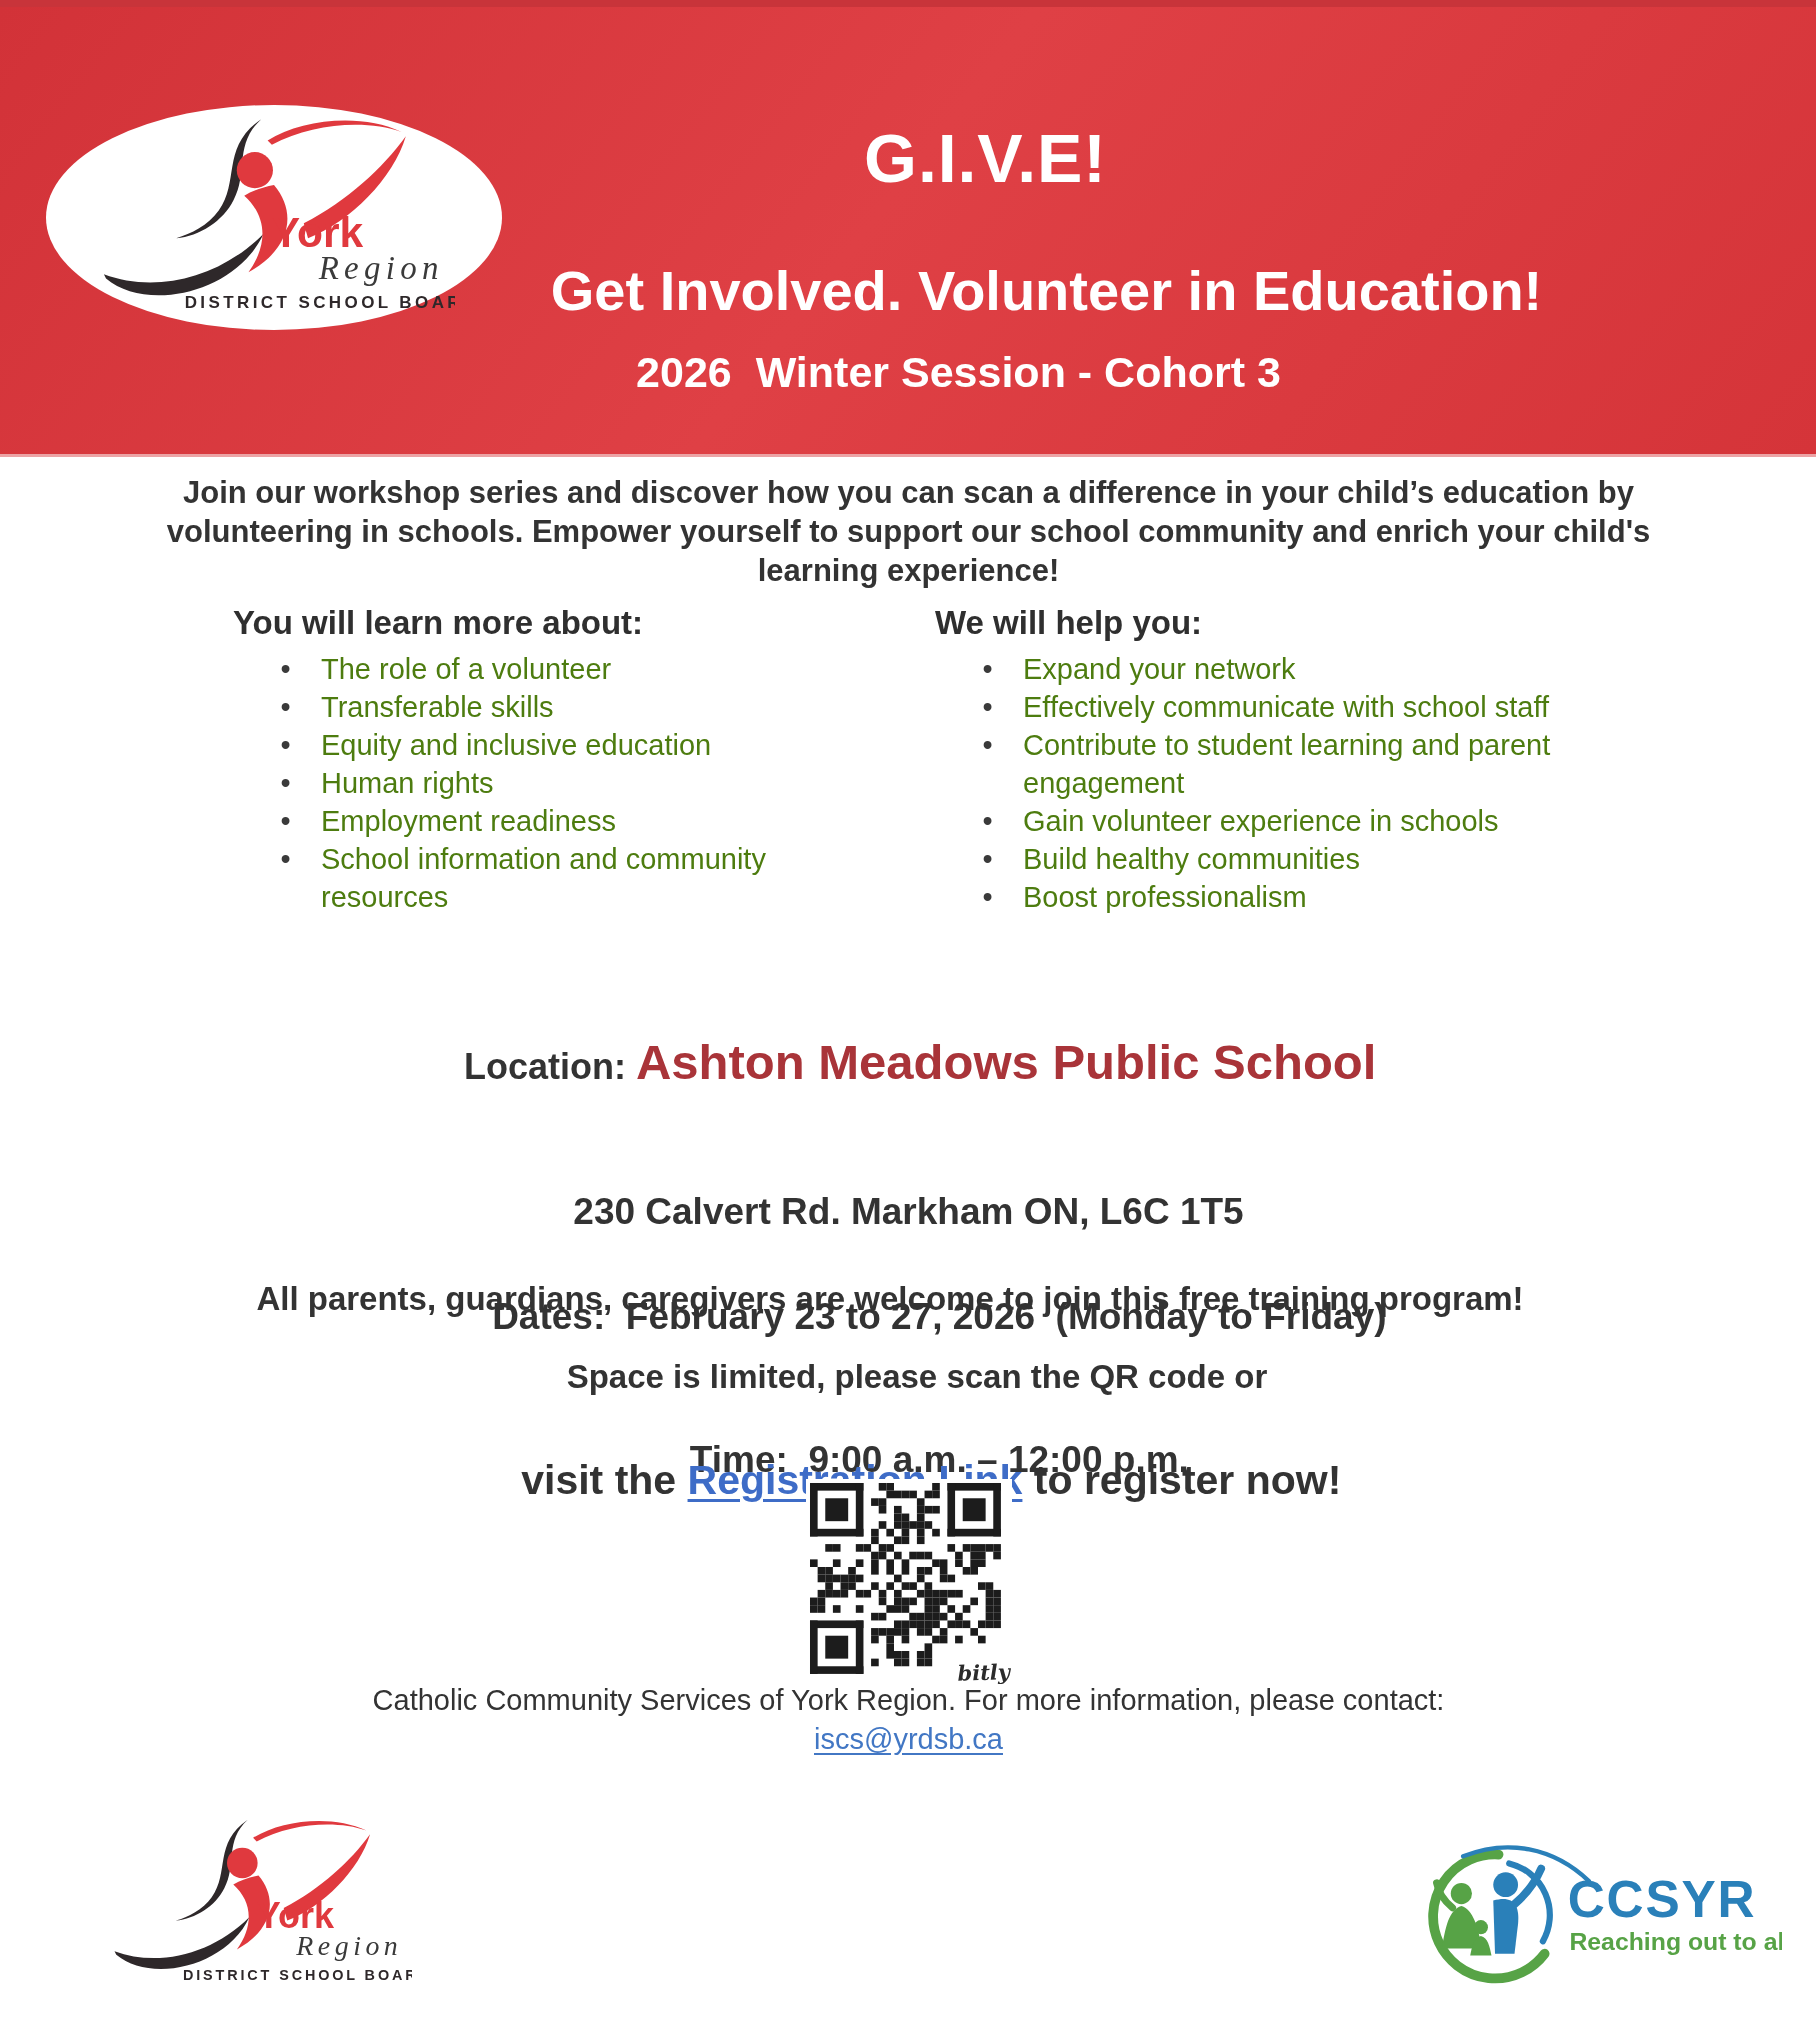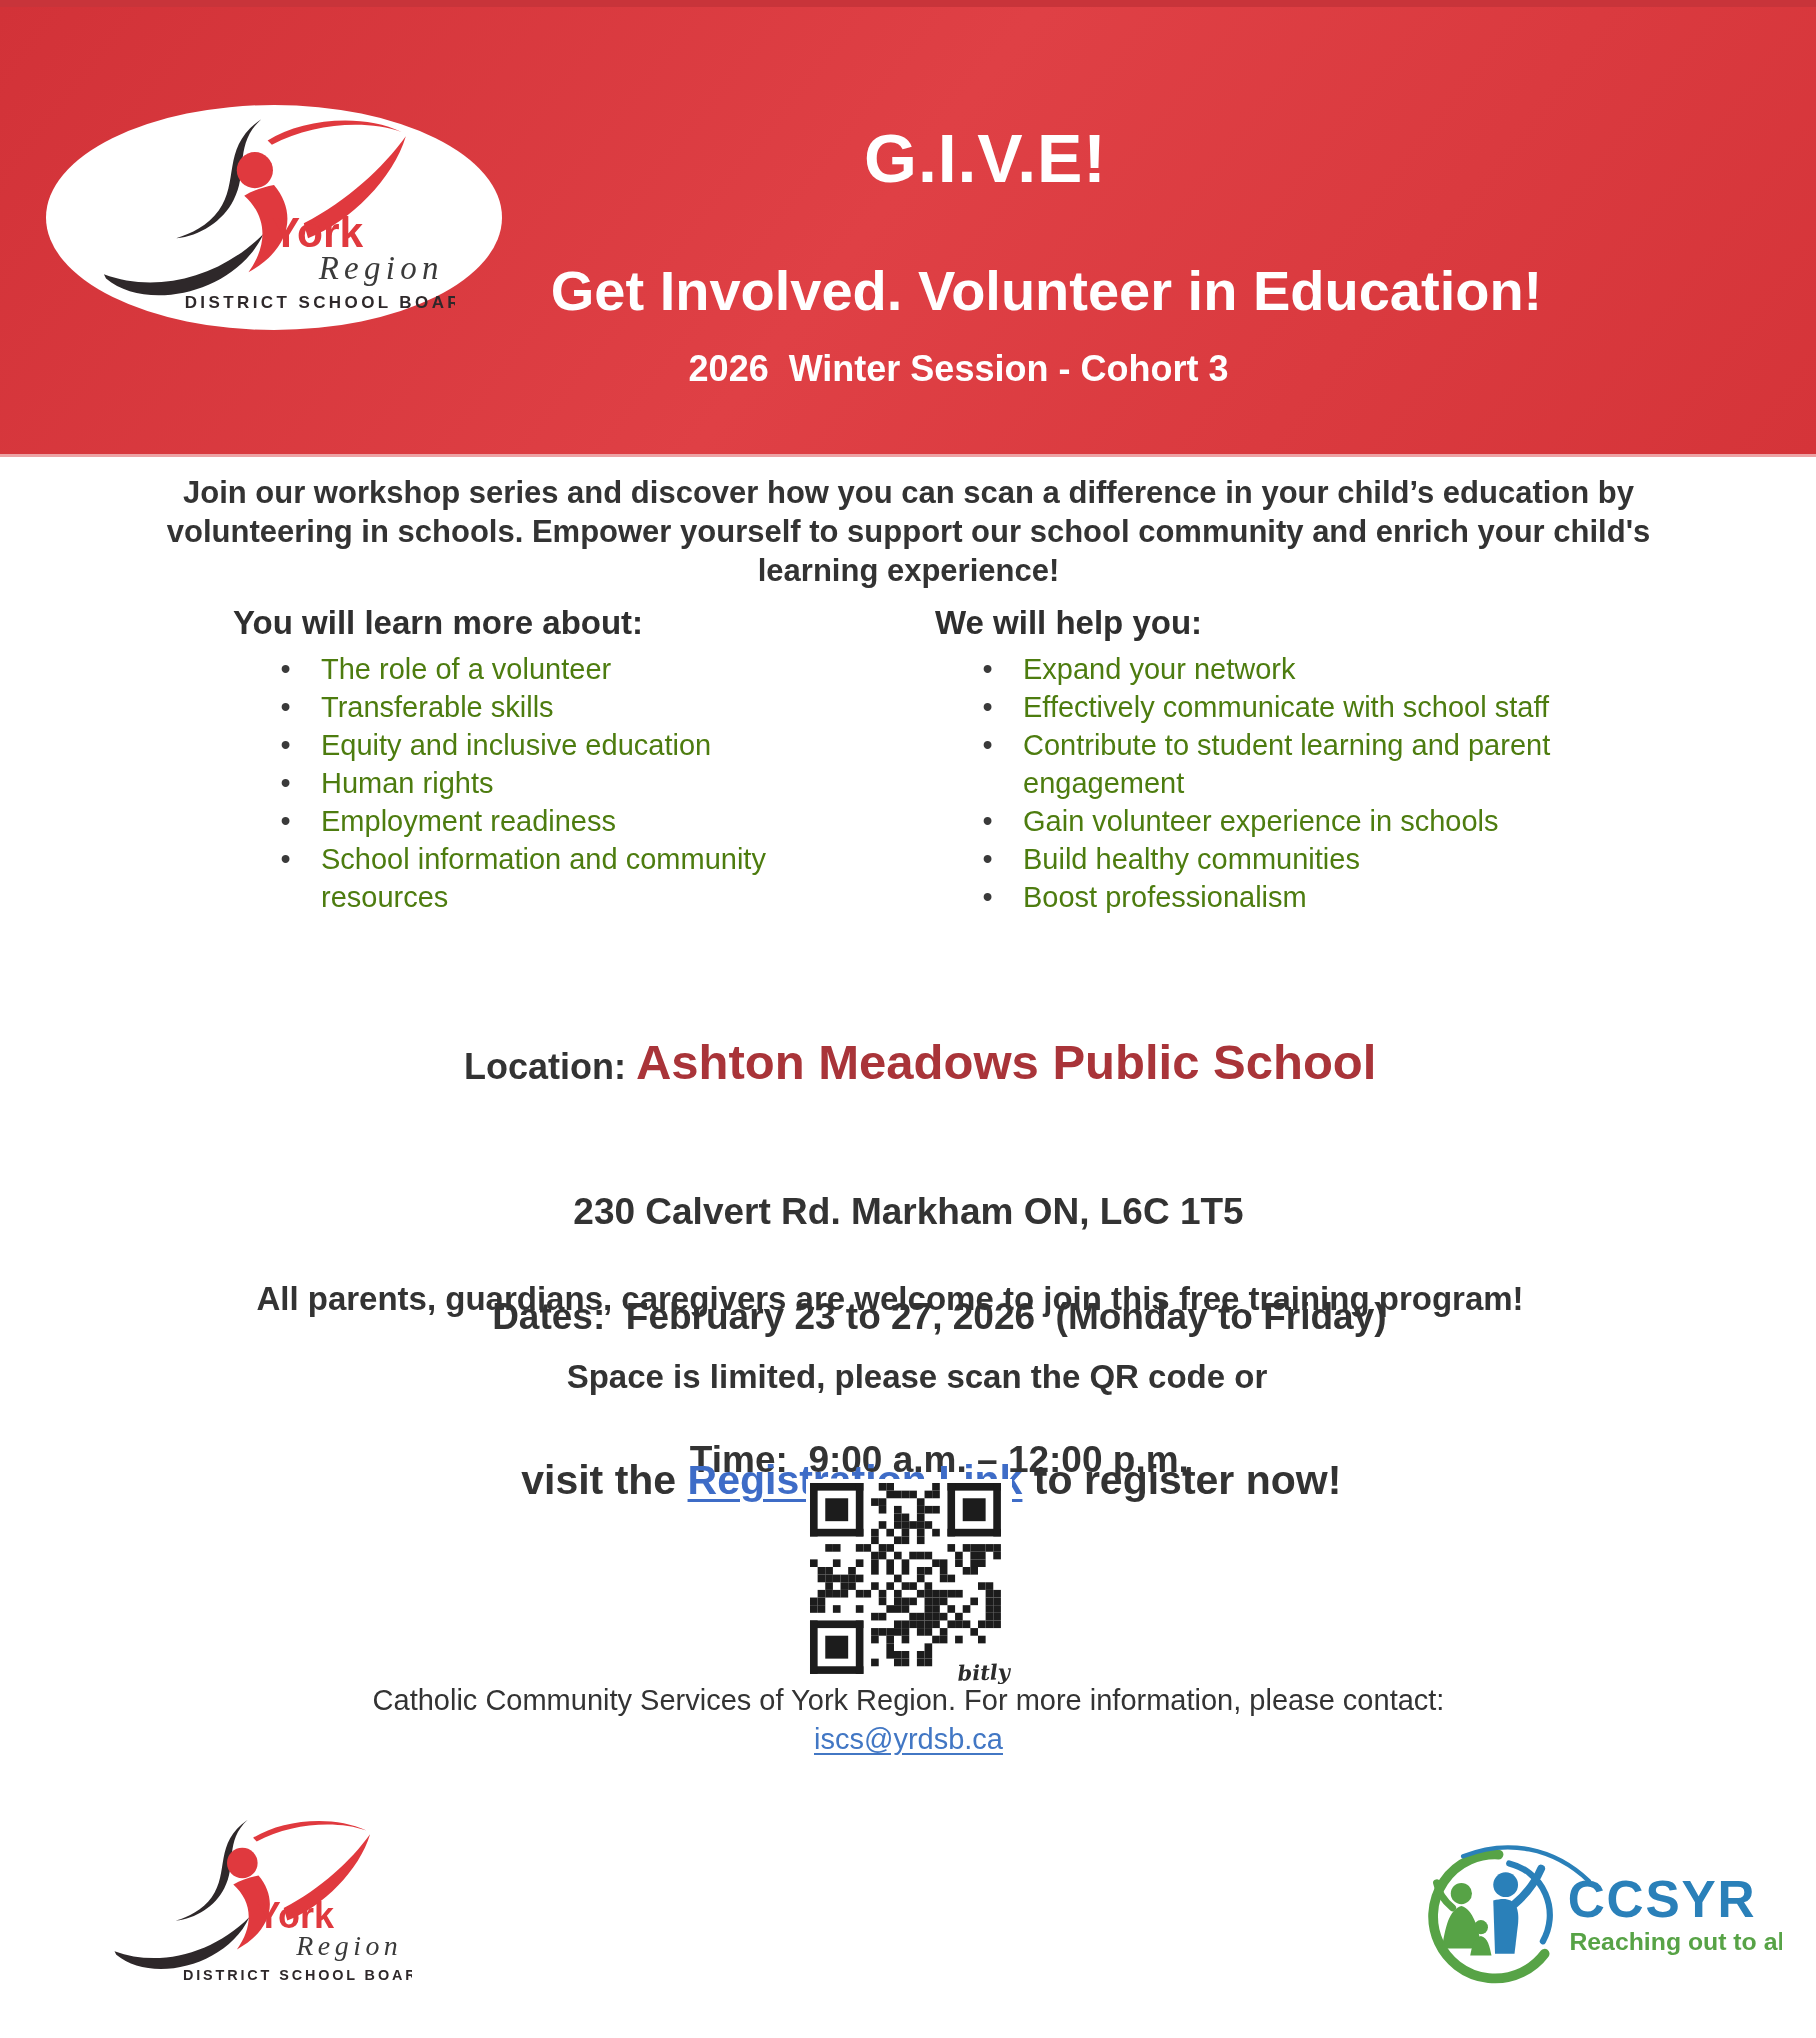--- a/index.html
+++ b/index.html
@@ -28,21 +28,21 @@
     position:absolute; left:427px; top:117px; width:1117px;
     text-align:center; color:#ffffff; font-weight:bold; font-size:68px; line-height:1;
     letter-spacing:0.9px;
   }
   .band-sub {
     position:absolute; left:488px; top:256px; width:1117px;
     text-align:center; color:#ffffff; font-weight:bold; font-size:56px; line-height:1;
   }
   .band-session {
     position:absolute; left:400px; top:344px; width:1117px;
-    text-align:center; color:#ffffff; font-weight:bold; font-size:36px; line-height:1;
+    text-align:center; color:#ffffff; font-weight:bold; font-size:43px; line-height:1;
     white-space:pre-wrap;
   }
 
   
   .intro {
     position:absolute; left:0; top:473px; width:1817px;
     text-align:center;
   }
   .intro p {
     display:inline-block; max-width:1561px;

